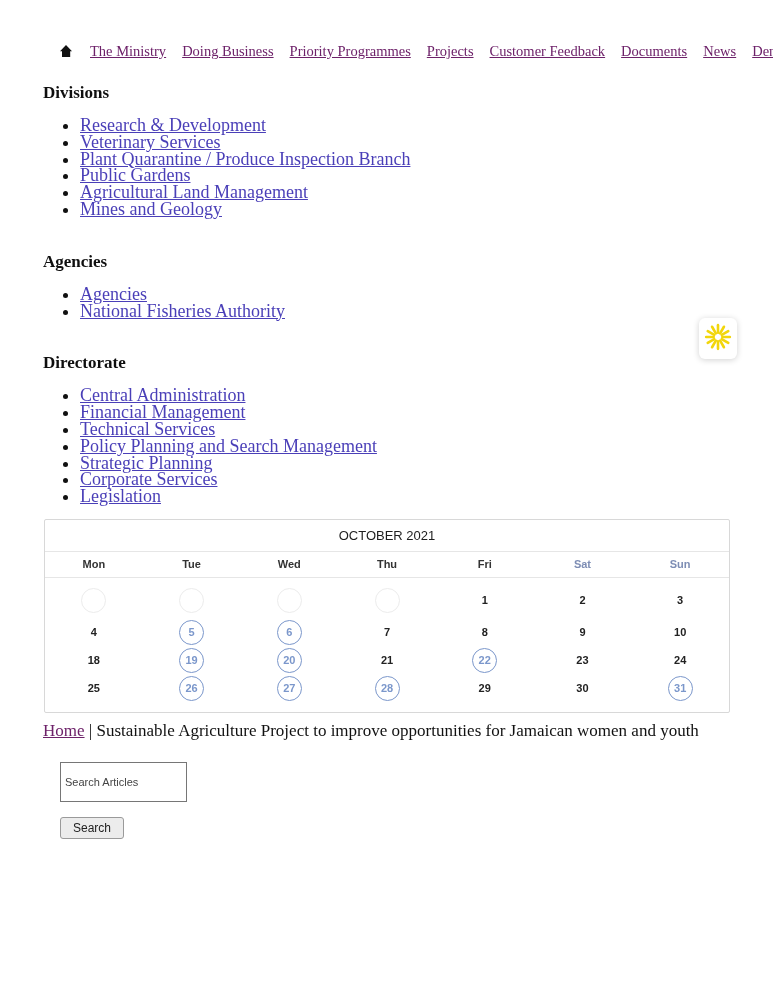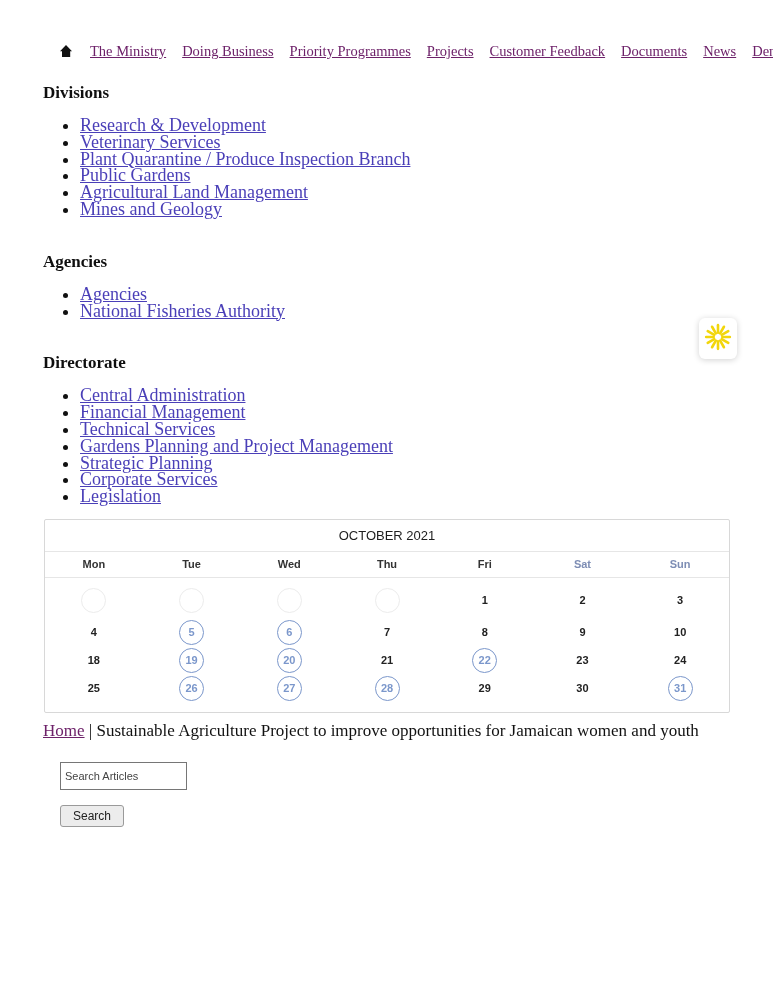--- a/index.html
+++ b/index.html
@@ -57,21 +57,21 @@
 
   
   .breadcrumb { margin: 8px 0 0; font-size: 17px; color: #111; }
   .breadcrumb a { color: var(--nav-link, #7b2d88); text-decoration: underline; cursor: pointer; }
 
   
   .article-search { margin: 21px 0 0 17px; }
   .article-search input {
     display: block; width: 127px;
     font: 11px "Liberation Sans", sans-serif;
-    padding: 7px 4px; border: 1px solid #767676; color: #333; background: #fff;
+    padding: 13px 4px; border: 1px solid #767676; color: #333; background: #fff;
   }
   .article-search input::placeholder { color: #444; opacity: 1; }
   .article-search button {
     display: block; margin-top: 15px;
     font: 12px "Liberation Sans", sans-serif;
     padding: 3px 12px; border: 1px solid #9a9a9a; border-radius: 3px;
     background: #ececec; color: #222; cursor: pointer;
   }
 
   
@@ -110,21 +110,21 @@
       <h2 class="section-title">Agencies</h2>
       <ul class="link-list">
         <li><a href="#" class="list-link">Agencies</a></li>
         <li><a href="#" class="list-link">National Fisheries Authority</a></li>
       </ul>
       <h2 class="section-title">Directorate</h2>
       <ul class="link-list">
         <li><a href="#" class="list-link">Central Administration</a></li>
         <li><a href="#" class="list-link">Financial Management</a></li>
         <li><a href="#" class="list-link">Technical Services</a></li>
-        <li><a href="#" class="list-link">Gardens Planning and Project Management</a></li>
+        <li><a href="#" class="list-link">Policy Planning and Search Management</a></li>
         <li><a href="#" class="list-link">Strategic Planning</a></li>
         <li><a href="#" class="list-link">Corporate Services</a></li>
         <li><a href="#" class="list-link">Legislation</a></li>
       </ul>
     </div>
 
   <div class="calendar">
     <div class="cal-title">OCTOBER 2021</div>
     <div class="cal-headrow">
         <div class="cal-col cal-head">Mon</div>

